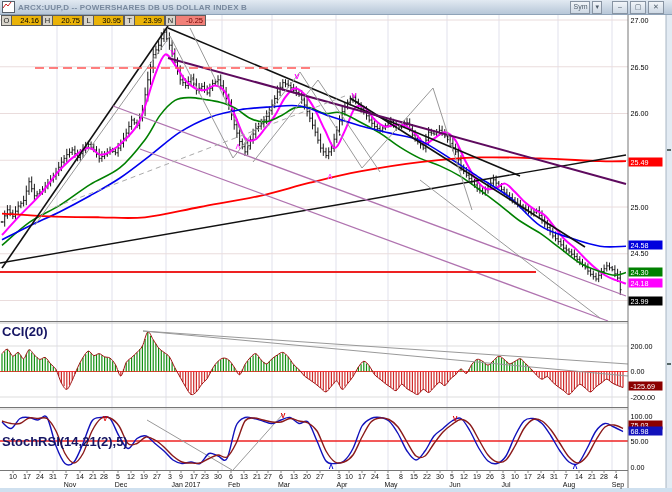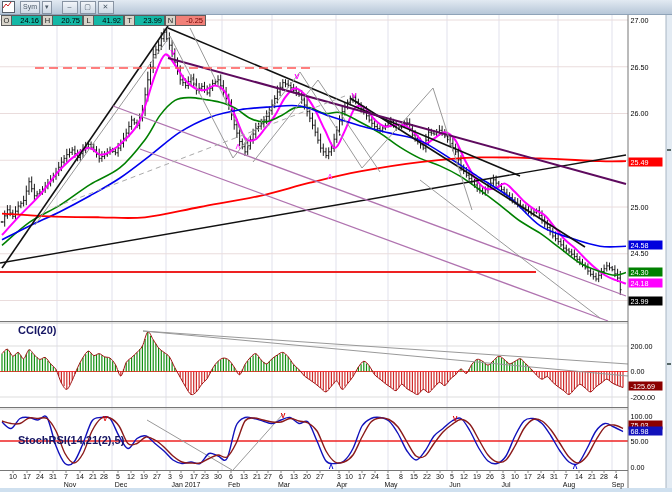--- a/index.html
+++ b/index.html
@@ -17,59 +17,60 @@
   .tb-btn{height:11px;border:1px solid #8894a3;background:linear-gradient(#f2f5f9,#cdd8e4);
     color:#4d5a68;font-size:7px;line-height:9px;text-align:center;margin-left:2px;
     padding:0 2px;flex:0 0 auto;}
   .wb{width:14px;padding:0;}
   .tb-sp{width:8px;flex:0 0 auto;}
   
   .ohlcbar{position:absolute;top:15px;left:1px;z-index:25;display:flex;height:11px;
     font-size:7.5px;line-height:10px;}
   .qlab{background:#d8d4ca;border:1px solid #5c5c5c;border-right:none;width:9px;
     text-align:center;color:#222;}
-  .qval{background:#14b8a6;border:1px solid #5c5c5c;min-width:25px;text-align:right;
+  .qval{background:#eab308;border:1px solid #5c5c5c;min-width:25px;text-align:right;
     padding:0 2px;color:#000;}
   .qval.neg{background:#f08078;color:#6e0000;}
   
   .infopanel{position:absolute;top:28px;left:0;width:97px;z-index:5;
     background:rgba(247,243,226,.9);font-size:7.5px;line-height:8px;color:#233a96;}
   .irow{display:flex;}
   .ilab{width:38px;padding-left:2px;}
   .ival{flex:1;}
   
-  .pane-label{position:absolute;z-index:22;font-size:11px;font-weight:bold;color:#151563;margin-left:16px;}
+  .pane-label{position:absolute;z-index:22;font-size:13px;font-weight:bold;color:#151563;}
   .gap-note{position:absolute;z-index:4;font-size:6.5px;color:#8a8a8a;}
   #chart-svg{position:absolute;left:0;top:0;z-index:10;}
 </style>
 </head>
 <body>
 
 <div class="titlebar">
   <span class="win-icon">
     <svg width="9" height="8" viewBox="0 0 9 8">
         <polyline points="0,6 3,2 5,4 8,0" stroke="#cc2222" stroke-width="1" fill="none"></polyline>
       </svg>
   </span>
+  <span class="title-text">ARCX:UUP,D -- POWERSHARES DB US DOLLAR INDEX B</span>
   <span class="tb-btn">Sym</span>
   <span class="tb-btn">▾</span>
   <span class="tb-sp"></span>
   <span class="tb-btn wb">–</span>
   <span class="tb-btn wb">▢</span>
   <span class="tb-btn wb">✕</span>
   <span class="tb-sp"></span>
 </div>
 
 <div class="ohlcbar">
   <span class="qlab">O</span>
   <span class="qval">24.16</span>
   <span class="qlab">H</span>
   <span class="qval">20.75</span>
   <span class="qlab">L</span>
-  <span class="qval">41.92</span>
+  <span class="qval">30.95</span>
   <span class="qlab">T</span>
   <span class="qval">23.99</span>
   <span class="qlab">N</span>
   <span class="qval neg">-0.25</span>
 </div>
 
 <div class="infopanel">
   <div class="irow">
       <span class="ilab">Price</span>
       <span class="ival">0.00</span>

